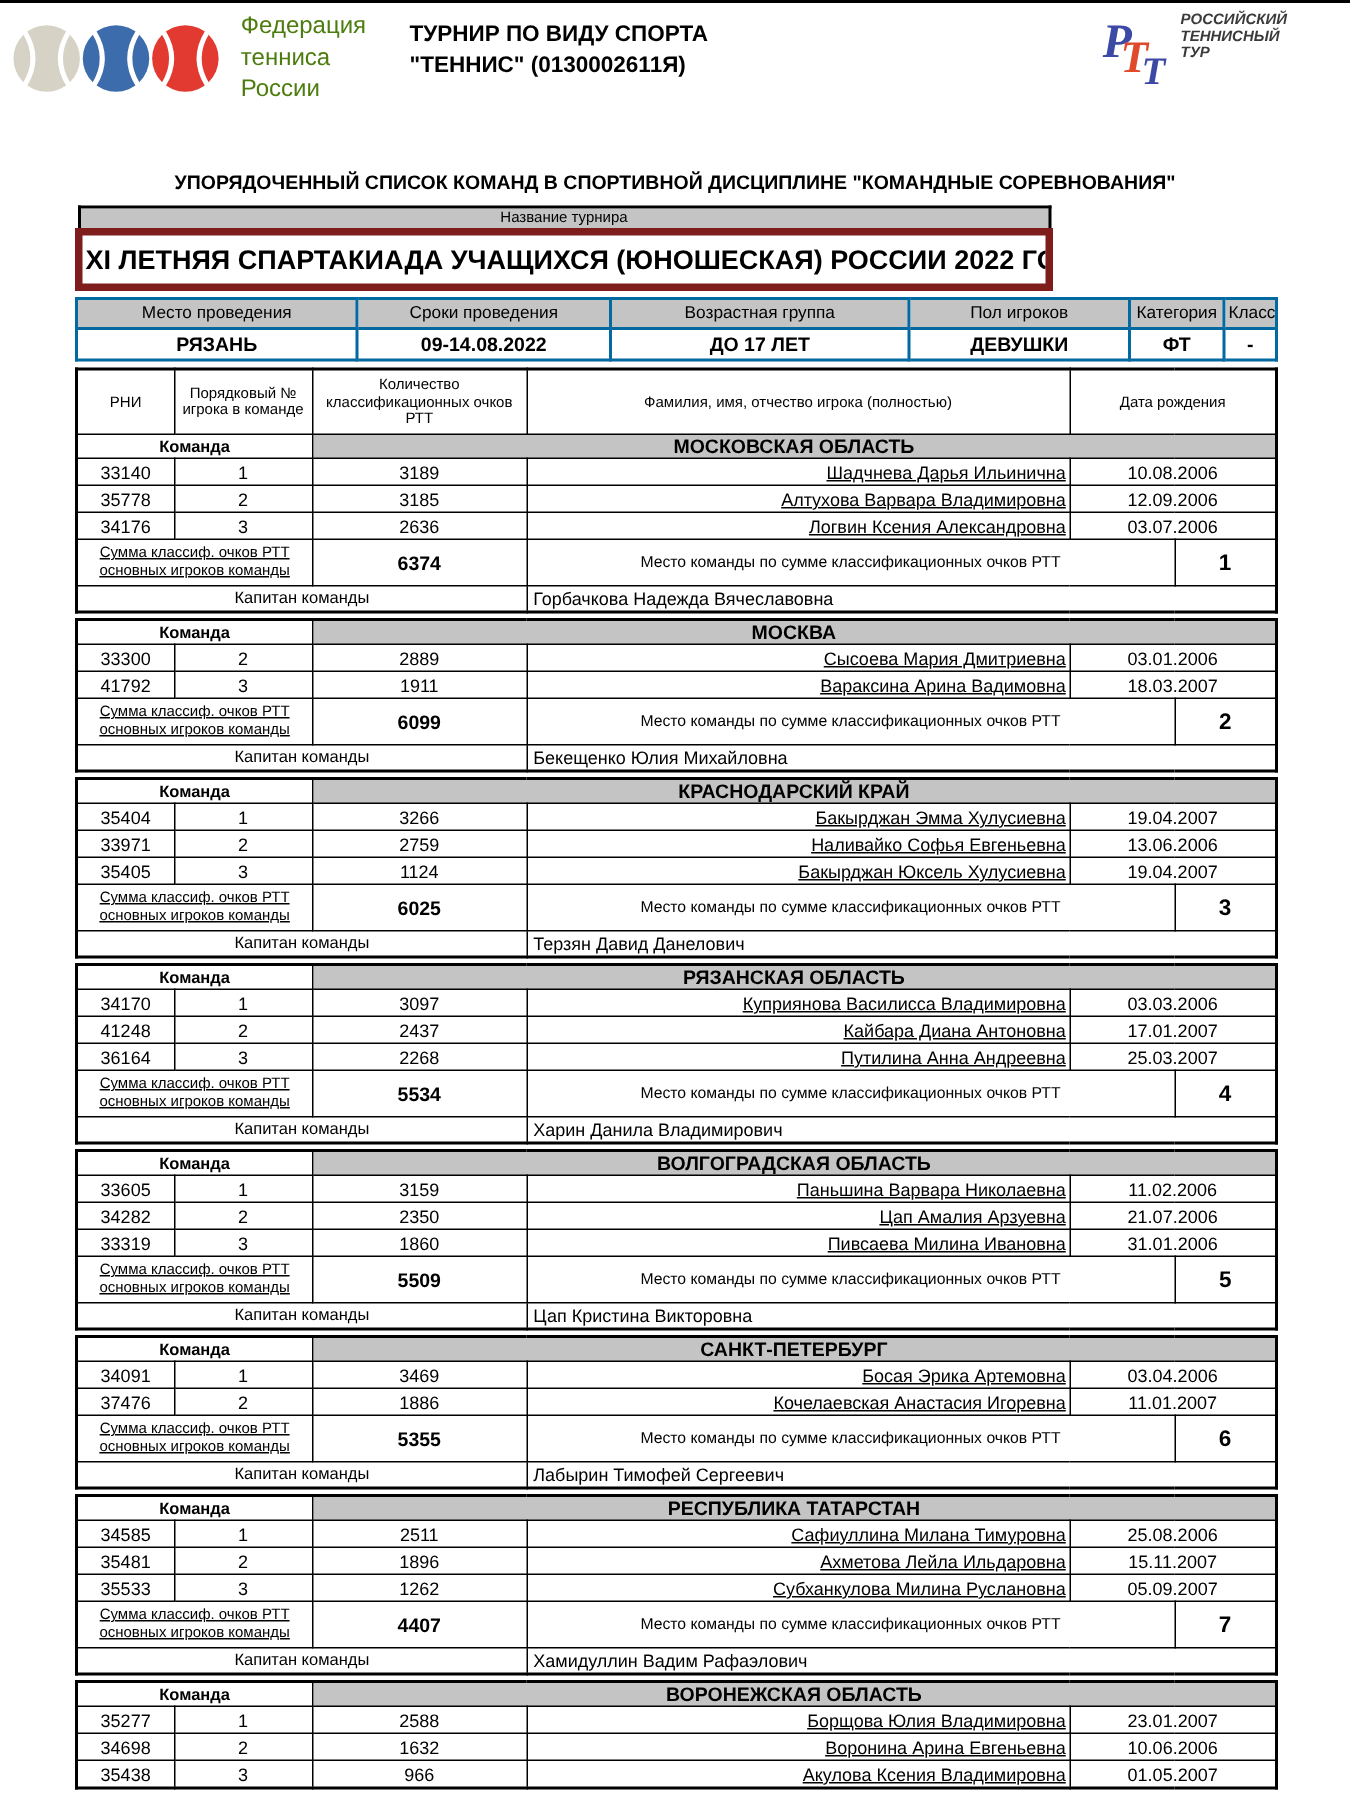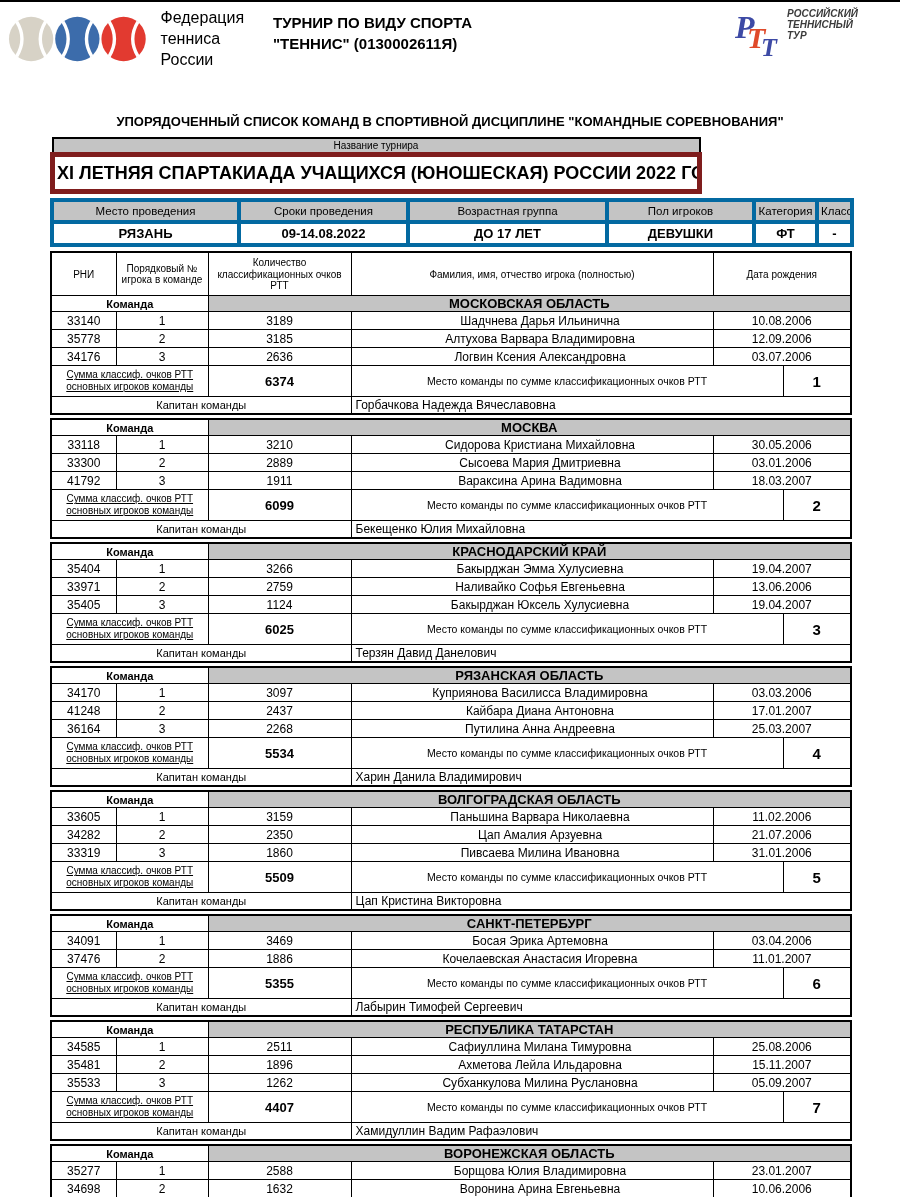--- a/index.html
+++ b/index.html
@@ -6,41 +6,41 @@
     --gray:#c4c4c4;
     --ball-gray:#d7d2c6; --ball-blue:#3c6cab; --ball-red:#e23a30;
     --rtt-blue:#3d4aa5; --rtt-red:#e04a2a;
   }
   html,body{margin:0;padding:0;background:#ffffff;}
   .page{position:relative;width:900px;height:1197px;background:#fff;
         font-family:"Liberation Sans",sans-serif;color:#000;overflow:hidden;}
   .topline{height:2px;background:#000;width:100%;}
   .header{display:flex;align-items:flex-start;padding:6px 10px 0 8px;}
   .logo-left{display:flex;align-items:center;gap:10px;width:265px;}
-  .fed-name{font-size:16px;color:#000000;line-height:1.3;}
+  .fed-name{font-size:16px;color:#4d7c0f;line-height:1.3;}
   .center-title{flex:1;font-weight:bold;font-size:15px;line-height:1.4;padding-top:4px;}
   .logo-right{width:155px;}
   .heading{margin-top:44px;text-align:center;font-weight:bold;font-size:13px;letter-spacing:0px;}
   .content{width:800px;margin:0 auto;padding-left:0;}
   table{border-collapse:collapse;table-layout:fixed;width:652px;}
   td{border:1px solid #000;overflow:hidden;white-space:nowrap;padding:0 2px;vertical-align:middle;}
   .info1{margin-top:8px;border:2px solid #000;}
   .info1 .lbl{background:var(--gray);font-size:10px;text-align:center;height:13px;border:1px solid #000;}
   .info1 .title{font-weight:bold;font-size:18px;text-align:center;height:32px;border:5px solid #7f1d1d;}
   .info2{margin-top:4px;border:2px solid #000;}
-  .info2 td{border:4px solid #0369a1;text-align:center;}
+  .info2 td{border:2px solid #0369a1;text-align:center;}
   .info2 .h{background:var(--gray);font-size:11.5px;height:18px;}
   .info2 .v{font-weight:bold;font-size:13px;height:19px;}
   .ttable{border:2px solid #000;margin-top:4px;}
   .ttable.gap{margin-top:3px;}
   .thead td{font-size:10px;text-align:center;white-space:normal;line-height:1.15;height:42px;}
   .team-head td{height:13px;font-size:11px;font-weight:bold;text-align:center;}
   .team-head .region{background:var(--gray);font-size:13px;}
   .player td{height:17px;font-size:12px;text-align:center;}
-  .player .name{text-align:center;padding-left:18px;}
+  .player .name{text-align:right;padding-left:18px;text-decoration:underline;}
   .sumrow td{height:30px;}
   .sumrow .slabel{font-size:10px;text-align:center;white-space:normal;line-height:1.2;padding:0;text-decoration:underline;}
   .sumrow .sval{font-weight:bold;font-size:13px;text-align:center;}
   .sumrow .plabel{font-size:10.5px;text-align:center;}
   .sumrow .pval{font-weight:bold;font-size:15px;text-align:center;}
   .caprow td{height:16px;font-size:11px;}
   .caprow .clabel{text-align:center;}
   .caprow .cname{text-align:left;padding-left:4px;font-size:12px;}
   .rtt-text{font-size:10px;font-weight:bold;font-style:italic;color:#3a3a3a;}
 </style>
@@ -205,27 +205,20 @@
             <col style="width: 362px;">
             <col style="width: 70px;">
             <col style="width: 68px;">
           </colgroup>
           <tbody>
             <tr class="team-head">
               <td colspan="2">Команда</td>
               <td class="region" colspan="4">МОСКВА</td>
             </tr>
             <tr class="player">
-              <td>33118</td>
-              <td>1</td>
-              <td>3210</td>
-              <td class="name">Сидорова Кристиана Михайловна</td>
-              <td colspan="2">30.05.2006</td>
-            </tr>
-            <tr class="player">
               <td>33300</td>
               <td>2</td>
               <td>2889</td>
               <td class="name">Сысоева Мария Дмитриевна</td>
               <td colspan="2">03.01.2006</td>
             </tr>
             <tr class="player">
               <td>41792</td>
               <td>3</td>
               <td>1911</td>

